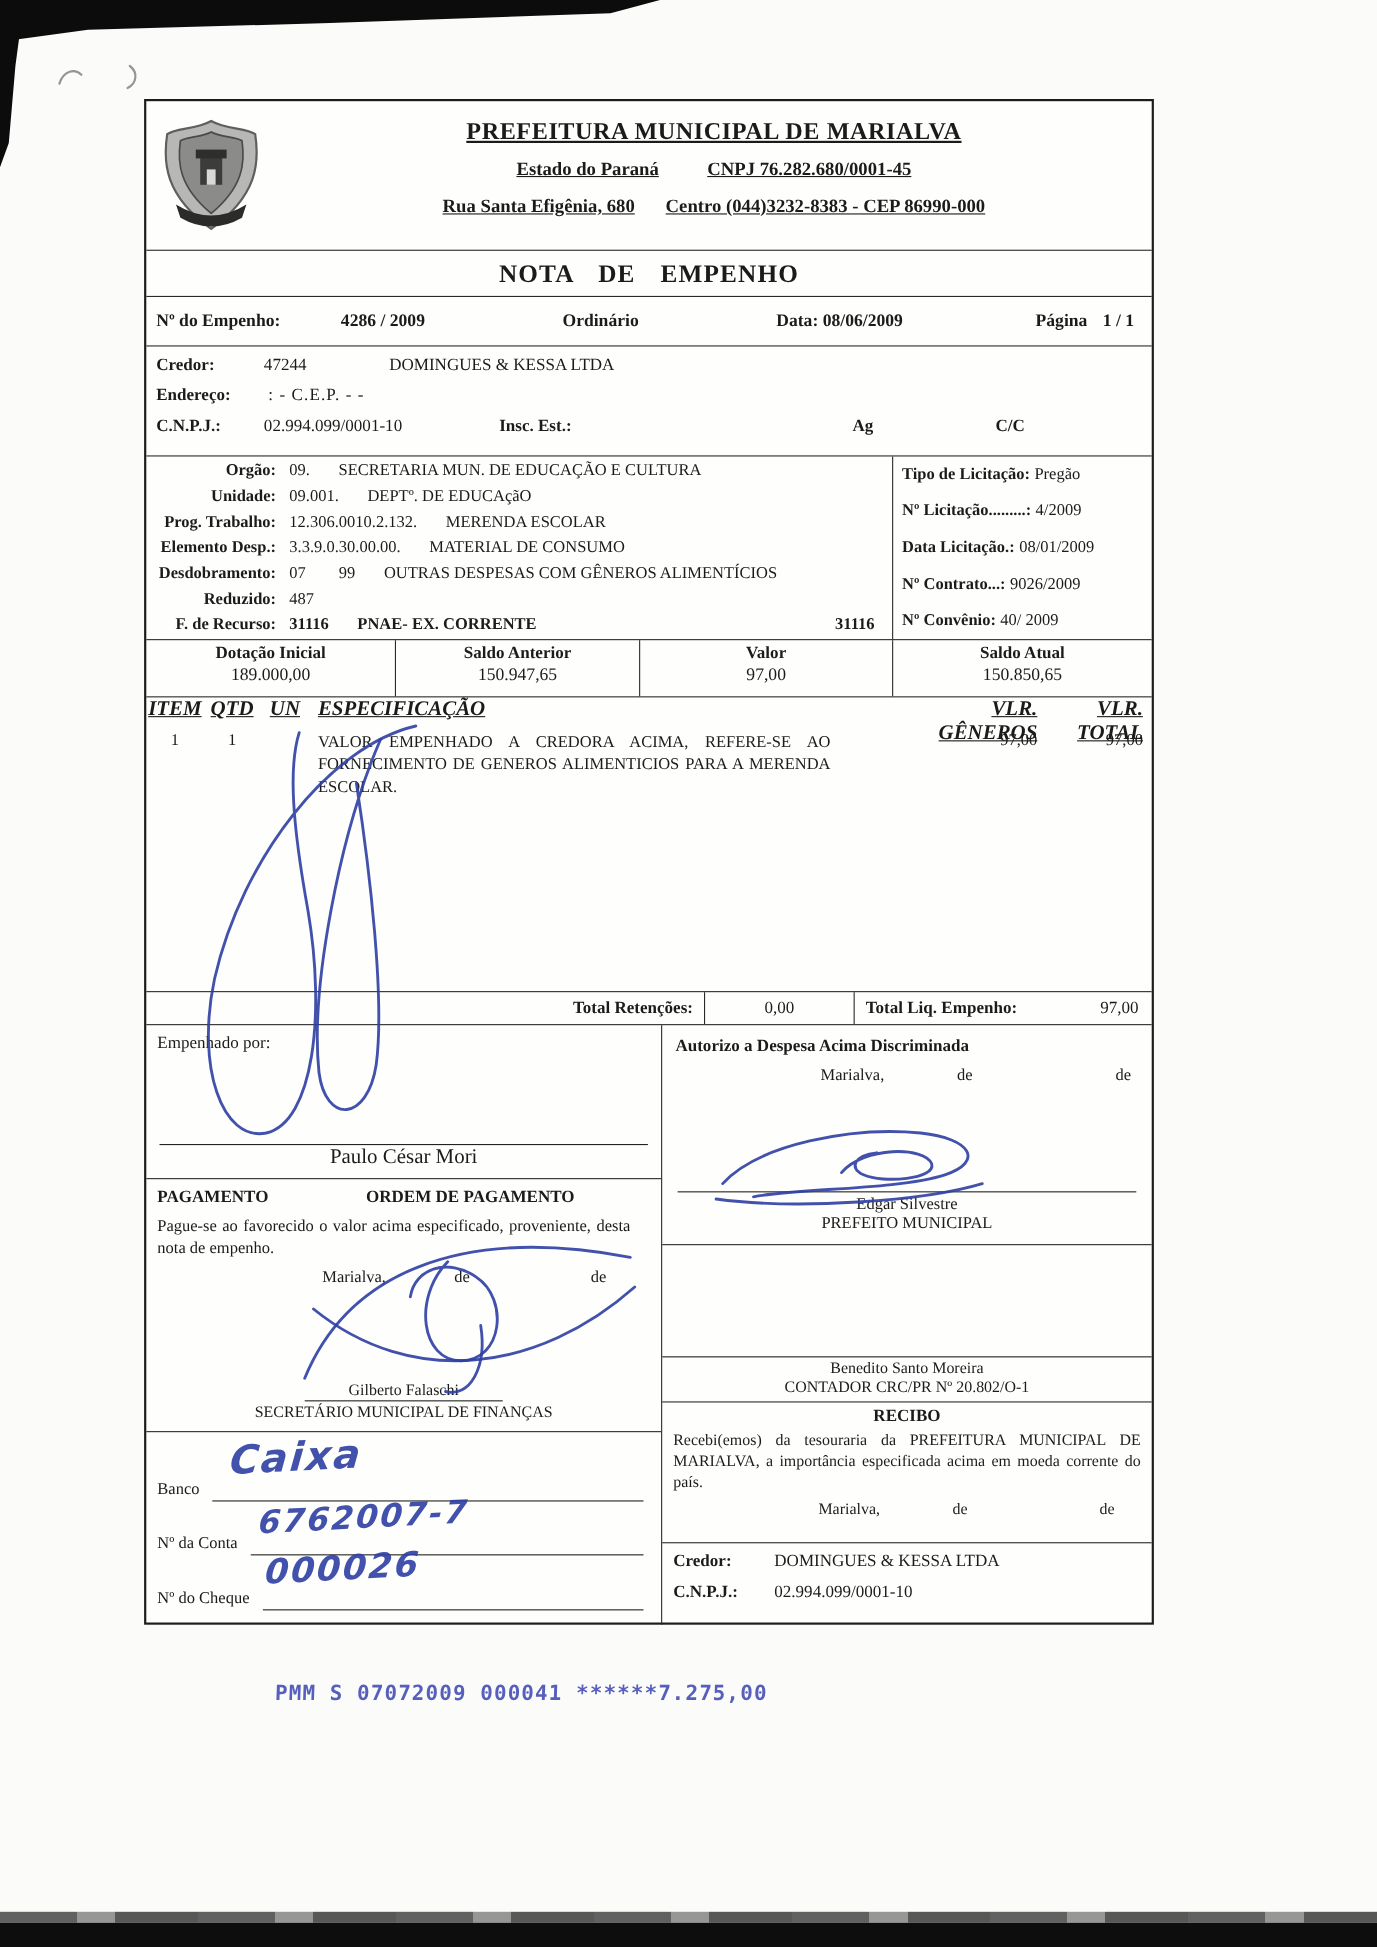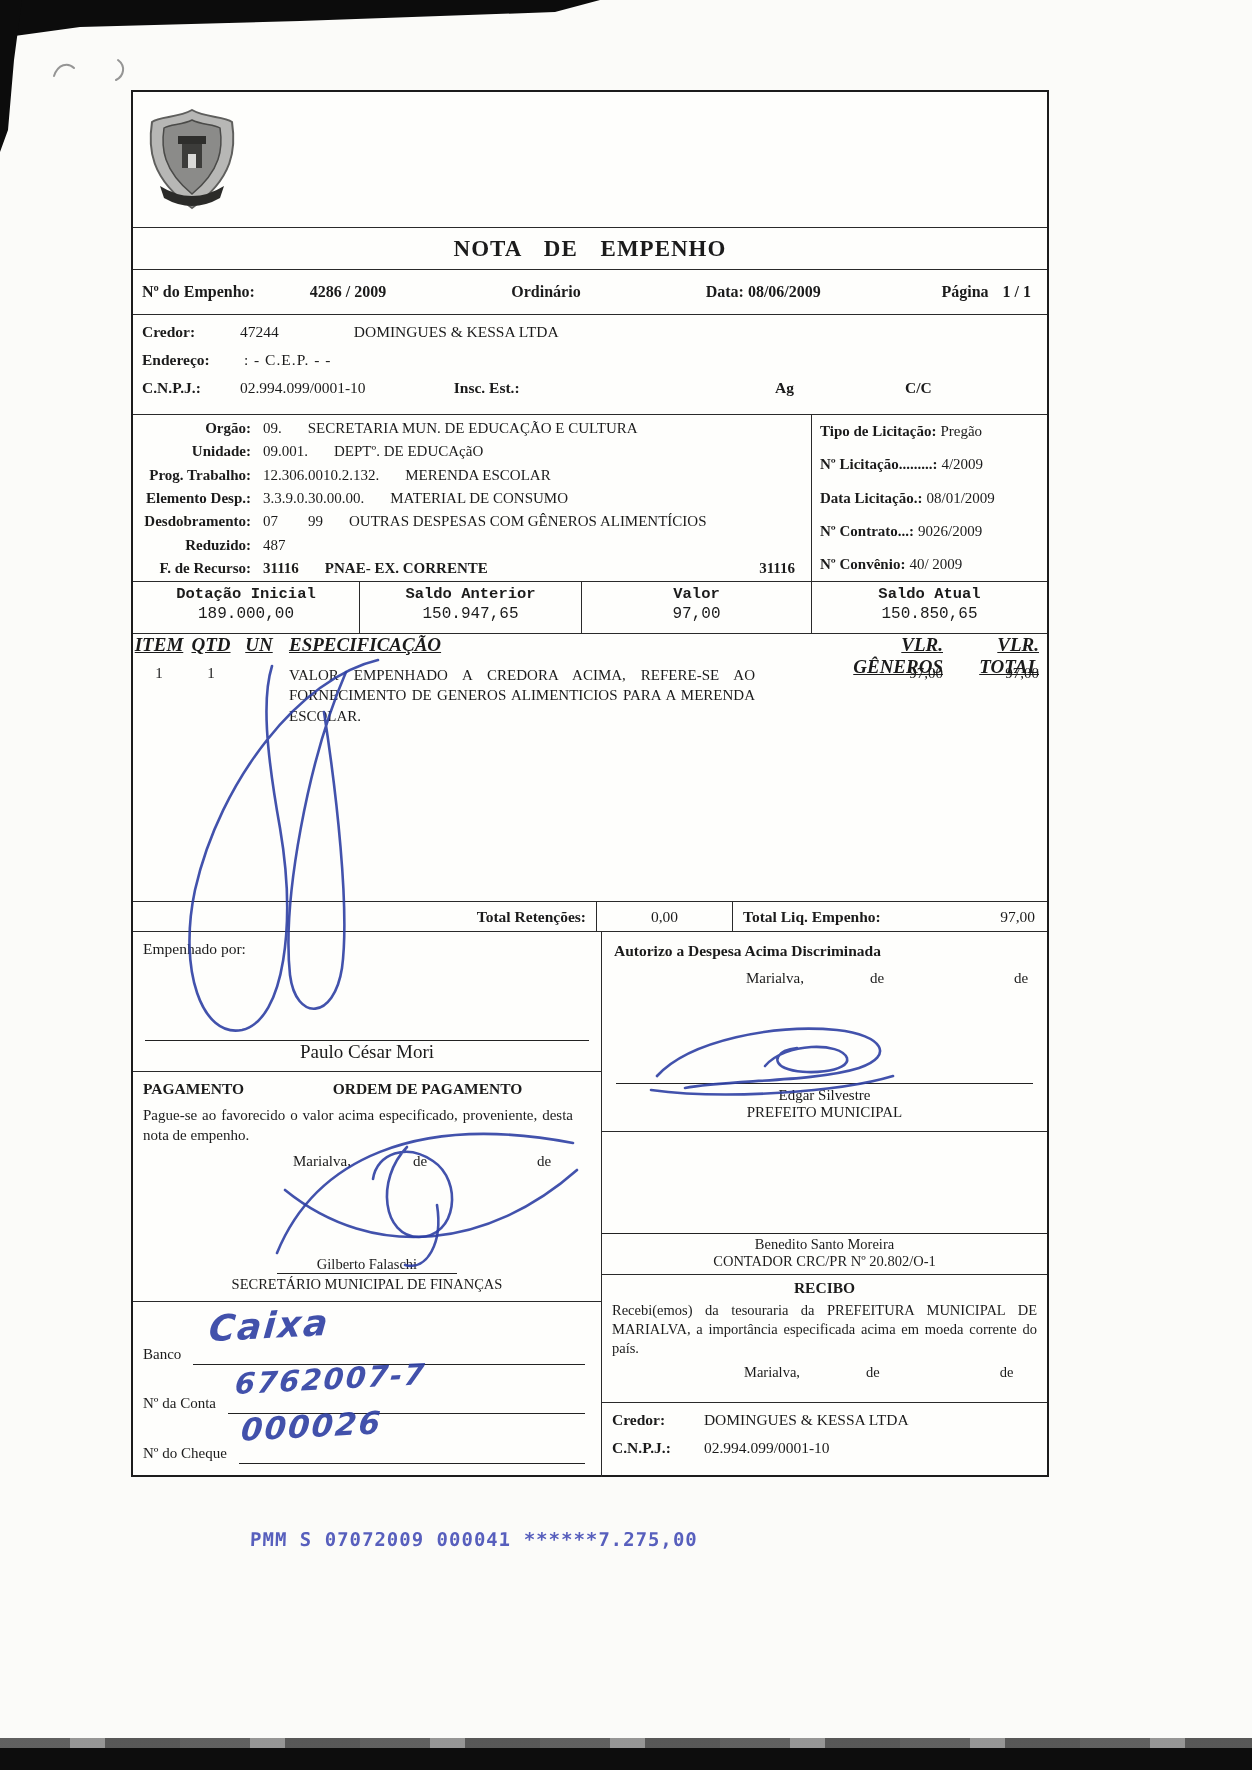--- a/index.html
+++ b/index.html
@@ -52,21 +52,21 @@
   .orgao-left { width:678px; padding:5px 0 4px 0; display:flex; flex-direction:column; justify-content:space-between; }
   .og-row { display:flex; align-items:baseline; white-space:nowrap; }
   .og-lbl { display:inline-block; width:118px; text-align:right; font-weight:bold; flex:none; }
   .og-code { margin-left:12px; } .og-code2 { margin-left:30px; }
   .og-desc { margin-left:26px; } .og-desc.bold { font-weight:bold; }
   .og-extra { margin-left:auto; margin-right:16px; font-weight:bold; }
   .orgao-right { flex:1; border-left:1.4px solid #2a2a2a; padding:8px 6px 8px 8px;
     display:flex; flex-direction:column; justify-content:space-between; }
   .lic-row .l { font-weight:bold; } .lic-row .v { margin-left:4px; }
   
-  .dotacao { height:52px; display:flex;font-family:Liberation Mono, monospace; }
+  .dotacao { height:52px; display:flex; }
   .dt-cell { border-right:1.4px solid #2a2a2a; display:flex; flex-direction:column; }
   .dt-cell:last-child { border-right:none; }
   .dt-h { font-weight:bold; font-size:15.5px; text-align:center; padding-top:3px; }
   .dt-v { font-size:16px; text-align:center; padding-top:2px; }
   .dt-1{width:227px;} .dt-2{width:222px;} .dt-3{width:230px;} .dt-4{flex:1;}
   
   .items-hdr { height:27px; display:flex; align-items:flex-start; font-style:italic; font-weight:bold;
     font-size:19px; border-bottom:none; }
   .items-hdr span { text-decoration:underline; }
   .c-item{width:52px; text-align:center;} .c-qtd{width:52px; text-align:center;}
@@ -157,20 +157,29 @@
       <div class="logo-box">
         <svg width="92" height="104" viewBox="0 0 92 104">
           <path d="M46 2 C60 10 78 8 86 14 C90 40 88 70 46 100 C4 70 2 40 6 14 C14 8 32 10 46 2 Z" fill="#b7b7b5" stroke="#5f5f5d" stroke-width="2"></path>
           <path d="M46 12 C55 17 68 16 74 20 C77 40 75 62 46 86 C17 62 15 40 18 20 C24 16 37 17 46 12 Z" fill="#8b8b89" stroke="#4a4a48" stroke-width="1.5"></path>
           <rect x="36" y="34" width="20" height="26" fill="#3c3c3a"></rect>
           <rect x="32" y="28" width="28" height="8" fill="#2e2e2c"></rect>
           <rect x="42" y="46" width="8" height="14" fill="#d9d9d7"></rect>
           <path d="M14 78 Q46 98 78 78 L74 90 Q46 106 18 90 Z" fill="#2b2b29"></path>
         </svg>
       </div>
+      <div class="hdr-text">
+        <div class="h-title">PREFEITURA MUNICIPAL DE MARIALVA</div>
+        <div class="h-sub">
+          <span>Estado do Paraná</span><span>CNPJ 76.282.680/0001-45</span>
+        </div>
+        <div class="h-addr">
+          <span>Rua Santa Efigênia, 680</span><span>Centro  (044)3232-8383  -  CEP 86990-000</span>
+        </div>
+      </div>
     </div>
 
     <div class="sec doc-band">NOTA  DE  EMPENHO</div>
 
     <div class="sec emp-row">
       <span class="b emp-label">Nº do Empenho:</span>
       <span class="b emp-number">4286 / 2009</span>
       <span class="b emp-tipo">Ordinário</span>
       <span class="b emp-data"><span>Data:</span> <span>08/06/2009</span></span>
       <span class="b emp-pagina"><span>Página</span><span class="v">1 / 1</span></span>
@@ -273,21 +282,21 @@
 
     <div class="items-body">
       <span class="c-item">1</span>
       <span class="c-qtd">1</span>
       <span class="c-un"></span>
       <span class="c-spec">VALOR EMPENHADO A CREDORA ACIMA, REFERE-SE AO FORNECIMENTO DE GENEROS ALIMENTICIOS PARA A MERENDA ESCOLAR.</span>
       <span class="c-unit">97,00</span>
       <span class="c-total">97,00</span>
     </div>
 
-    <div class="totals" style="border-bottom:1.4px solid #2a2a2a;">
+    <div class="totals" style="border-bottom:1.4px solid #2a2a2a;padding-left:44px;">
       <span class="tt-l">Total Retenções:</span>
       <span class="tt-v">0,00</span>
       <span class="tt-ll">Total Liq. Empenho:</span>
       <span class="tt-lv">97,00</span>
     </div>
 
     <div class="lower">
 
       <div class="lcol">
         <div class="lsec empenhado">

